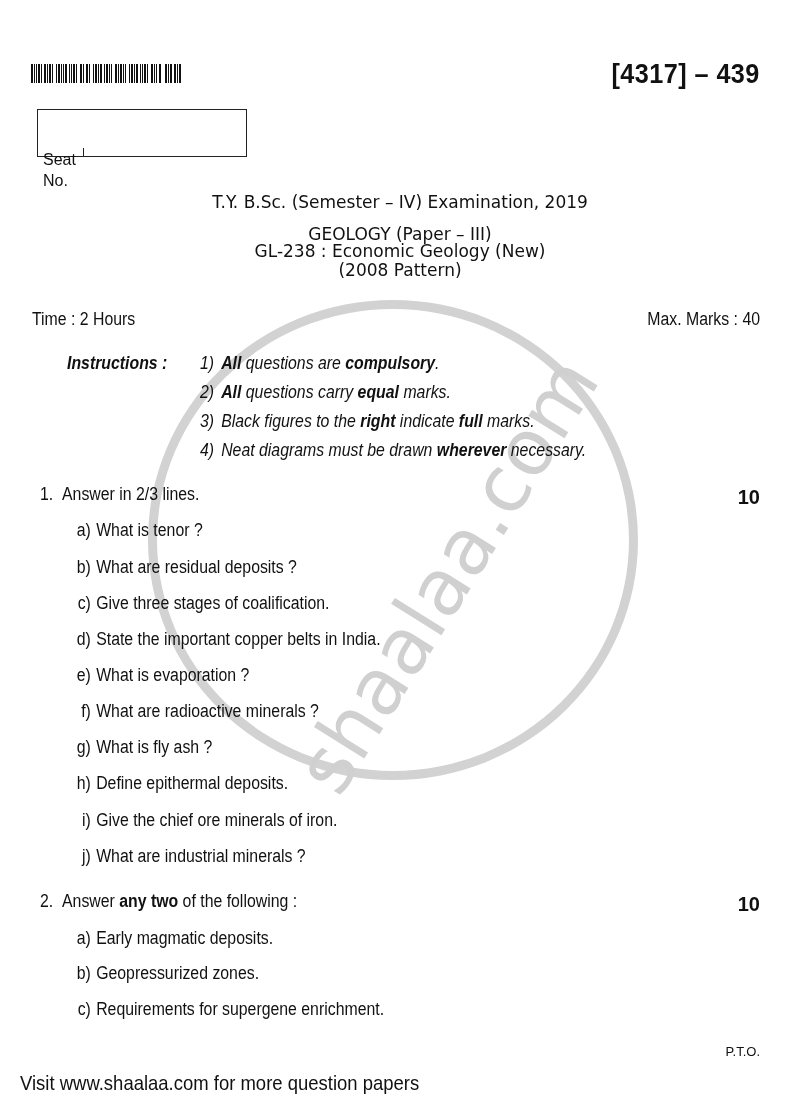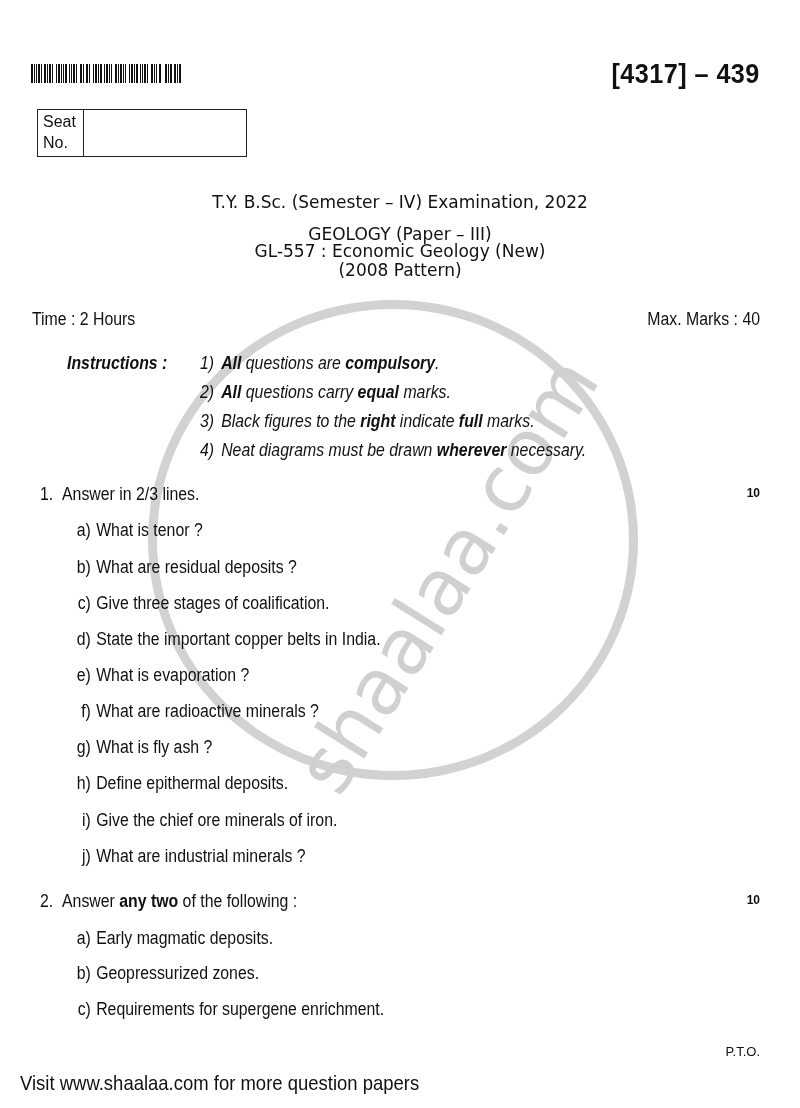--- a/index.html
+++ b/index.html
@@ -1,27 +1,27 @@
 <!DOCTYPE html>
 <html><head>
 <meta charset="utf-8">
 <style>
   html, body { margin:0; padding:0; background:#fff; }
   body { width:800px; height:1108px; position:relative; overflow:hidden; color:#111; font-family:"Liberation Sans", sans-serif; }
   .abs { position:absolute; }
   .barcode { left:31px; top:64px; width:150px; height:19px; }
   .code { right:40px; top:58px; font-family:"Liberation Sans", sans-serif; font-weight:bold; font-size:28px; letter-spacing:0.5px; transform:scaleX(0.9); transform-origin:right; }
   .seat { left:37px; top:109px; width:208px; height:46px; border:1.5px solid #222; display:flex; }
-  .seat .lbl { width:46px; border-right:1.5px solid #222; font-size:16px; line-height:21px; padding:1px 0 0 5px; box-sizing:border-box; font-weight:500; }
+  .seat .lbl { width:46px; border-right:1.5px solid #222; font-size:16px; line-height:21px; padding:1px 0 0 5px; box-sizing:border-box; font-weight:500;margin-top:38px; }
   .heading { left:0; width:800px; text-align:center; font-family:"DejaVu Sans", sans-serif; font-size:17px; }
   .cond { font-family:"Liberation Sans", sans-serif; transform:scaleX(0.88); transform-origin:left; white-space:nowrap; font-size:18px; }
   .condr { font-family:"Liberation Sans", sans-serif; transform:scaleX(0.88); transform-origin:right; white-space:nowrap; font-size:18px; }
   .it { font-style:italic; }
   .b { font-weight:bold; }
-  .marks { right:40px; font-weight:bold; font-size:12px; font-family:"Liberation Sans", sans-serif; }
+  .marks { right:40px; font-weight:bold; font-size:20px; font-family:"Liberation Sans", sans-serif; }
   .watermark { left:148px; top:300px; width:490px; height:480px; border:9px solid #d2d2d2; border-radius:50%; box-sizing:border-box; }
   .wm-text { left:200px; top:530px; font-size:78px; color:#d0d0d0; font-family:"DejaVu Sans", sans-serif; transform:rotate(-58deg); transform-origin:center; white-space:nowrap; }
   .footer { left:20px; top:1071px; font-size:21px; }
   .pto { right:40px; top:1044px; font-size:13px; }
 </style>
 </head>
 <body>
 
 <svg class="abs barcode" viewBox="0 0 150 19" preserveAspectRatio="none">
   <g fill="#111">
@@ -87,23 +87,23 @@
   <div class="lbl">
     <div>Seat</div>
     <div>No.</div>
   </div>
   <div style="flex:1"></div>
 </div>
 
 <div class="abs watermark"></div>
 <div class="abs wm-text">shaalaa.com</div>
 
-<div class="abs heading" style="top:192px">T.Y. B.Sc. (Semester – IV) Examination, 2022</div>
+<div class="abs heading" style="top:192px">T.Y. B.Sc. (Semester – IV) Examination, 2019</div>
 <div class="abs heading" style="top:224px">GEOLOGY (Paper – III)</div>
-<div class="abs heading" style="top:241px">GL-557 : Economic Geology (New)</div>
+<div class="abs heading" style="top:241px">GL-238 : Economic Geology (New)</div>
 <div class="abs heading" style="top:260px">(2008 Pattern)</div>
 
 <div class="abs cond" style="left:32px; top:309px;">Time : 2 Hours</div>
 <div class="abs condr" style="right:40px; top:309px;">Max. Marks : 40</div>
 
 <div class="abs cond it b" style="left:67px; top:353px;">Instructions :</div>
 <div id="instr">
     <div class="abs cond it" style="left: 200px; top: 353px;"><span style="margin-right: 8px;">1)</span><span class="b" style="white-space: pre;">All</span><span style="white-space: pre;"> questions are </span><span class="b" style="white-space: pre;">compulsory</span><span style="white-space: pre;">.</span></div>
     <div class="abs cond it" style="left: 200px; top: 382px;"><span style="margin-right: 8px;">2)</span><span class="b" style="white-space: pre;">All</span><span style="white-space: pre;"> questions carry </span><span class="b" style="white-space: pre;">equal</span><span style="white-space: pre;"> marks.</span></div>
     <div class="abs cond it" style="left: 200px; top: 411px;"><span style="margin-right: 8px;">3)</span><span style="white-space: pre;">Black figures to the </span><span class="b" style="white-space: pre;">right</span><span style="white-space: pre;"> indicate </span><span class="b" style="white-space: pre;">full</span><span style="white-space: pre;"> marks.</span></div>

